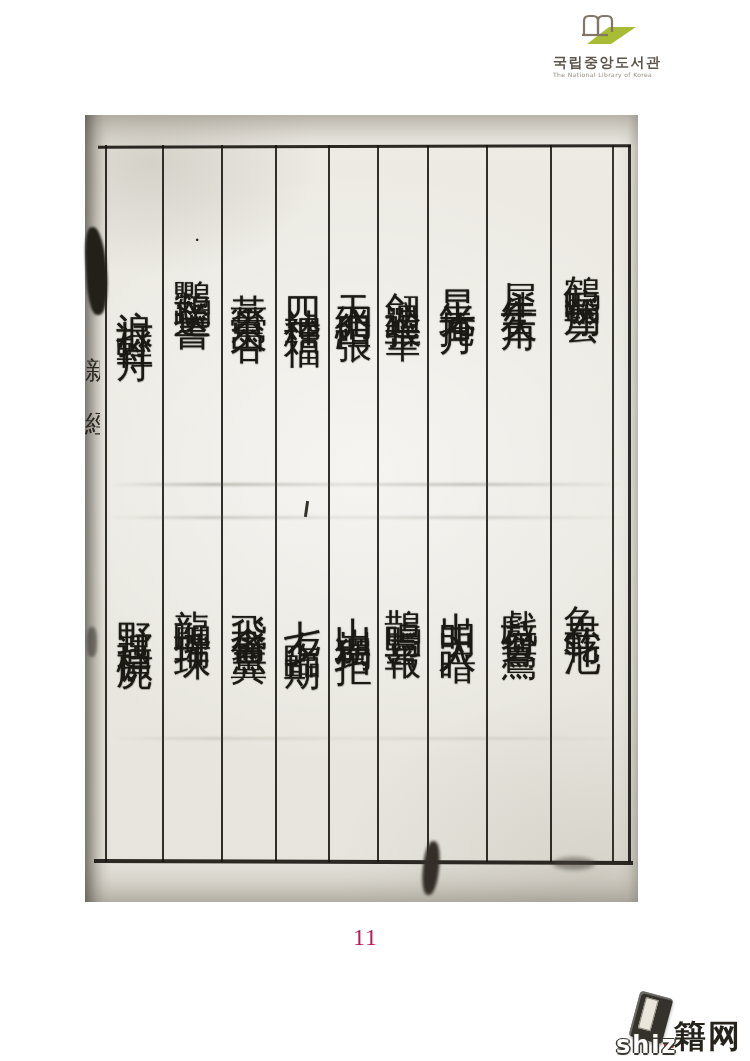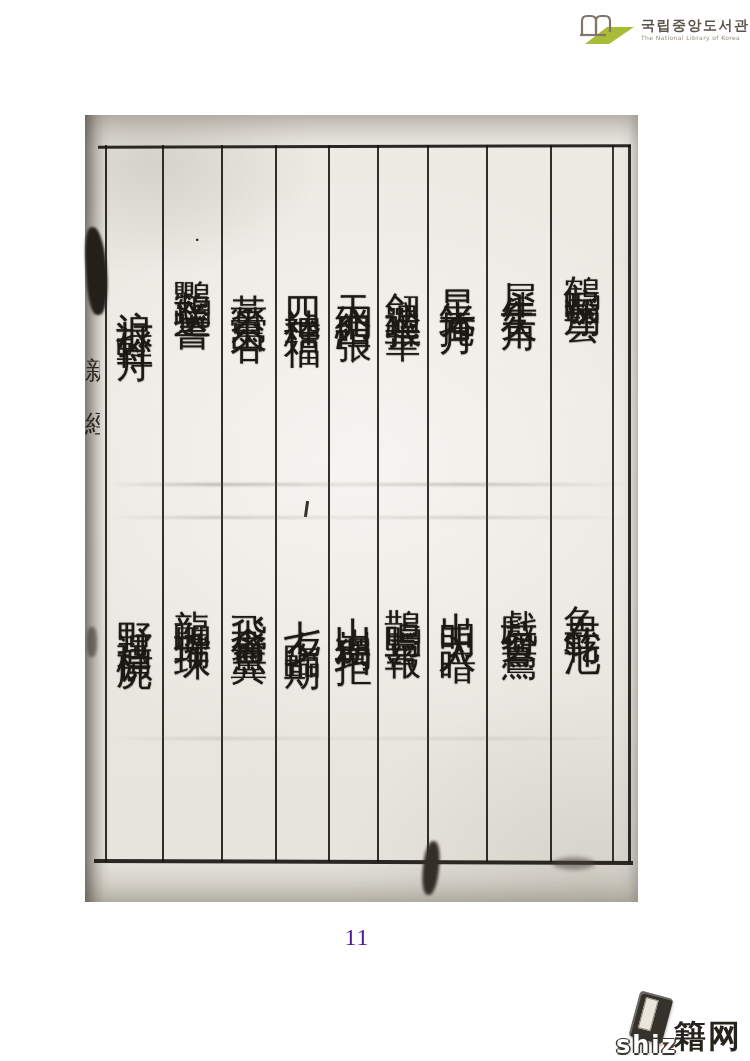--- a/index.html
+++ b/index.html
@@ -3,21 +3,21 @@
 <meta charset="utf-8">
 <style>
   html,body{margin:0;padding:0;}
   body{
     width:750px;height:1061px;position:relative;overflow:hidden;
     background:#ffffff;
     font-family:"Liberation Serif","DejaVu Serif",serif;
   }
 
   
-  .nlk-logo{position:absolute;top:12px;left:576px;display:flex;align-items:center;gap:7px;}
+  .nlk-logo{position:absolute;top:12px;left:553px;display:flex;align-items:center;gap:7px;flex-direction:column;}
   .nlk-glyph{width:58px;height:36px;flex:0 0 auto;}
   .nlk-texts{display:flex;flex-direction:column;line-height:1.1;}
   .nlk-kr{
     font-family:"DejaVu Sans","Liberation Sans",sans-serif;
     font-size:14px;font-weight:700;color:#5b554b;letter-spacing:1.5px;white-space:nowrap;
   }
   .nlk-en{
     font-family:"DejaVu Sans","Liberation Sans",sans-serif;
     font-size:6px;color:#948d81;letter-spacing:.4px;margin-top:2px;white-space:nowrap;
   }
@@ -90,22 +90,22 @@
   
   .crease{position:absolute;left:24px;right:10px;height:3px;filter:blur(1px);
     background:linear-gradient(90deg, transparent, rgba(92,86,74,.35) 20%, rgba(120,114,102,.15) 45%, rgba(92,86,74,.30) 70%, transparent);}
   .crease.c1{top:368px;}
   .crease.c2{top:401px;opacity:.7;}
   .crease.c3{top:622px;opacity:.45;}
   .stain1{position:absolute;left:338px;top:726px;width:16px;height:54px;background:#332e27;border-radius:45%;filter:blur(1.6px);transform:rotate(6deg);}
   .stain2{position:absolute;left:468px;top:742px;width:42px;height:13px;background:rgba(72,66,57,.5);border-radius:50%;filter:blur(2px);}
 
   
-  .page-number{position:absolute;left:336px;top:924px;width:42px;text-align:center;
-    font-size:24px;color:#4c1d95;letter-spacing:1px;}
+  .page-number{position:absolute;left:336px;top:924px;width:42px;text-align:right;
+    font-size:24px;color:#be185d;letter-spacing:1px;}
 
   
   .watermark{position:absolute;left:616px;top:993px;width:134px;height:66px;}
   .wm-book{position:absolute;left:18px;top:1px;width:34px;height:47px;background:#35322b;
     border-radius:4px;transform:rotate(15deg);box-shadow:inset 2px 2px 0 rgba(255,255,255,.28), 1px 2px 3px rgba(0,0,0,.25);}
   .wm-slip{position:absolute;left:7px;top:5px;width:11px;height:30px;background:#eae6db;border:1px solid #8d887c;}
   .wm-seal{position:absolute;left:48px;top:45px;width:10px;height:10px;background:#b3372b;border-radius:2px;}
   .wm-latin{position:absolute;left:0;top:26px;
     font-family:"DejaVu Sans","Liberation Sans",sans-serif;font-size:24px;font-weight:800;letter-spacing:2px;color:#ffffff;
     text-shadow:-1.5px 0 #3a372f, 1.5px 0 #3a372f, 0 -1.5px #3a372f, 0 1.5px #3a372f, 1px 1px 2px #3a372f;margin-top:12px;}

